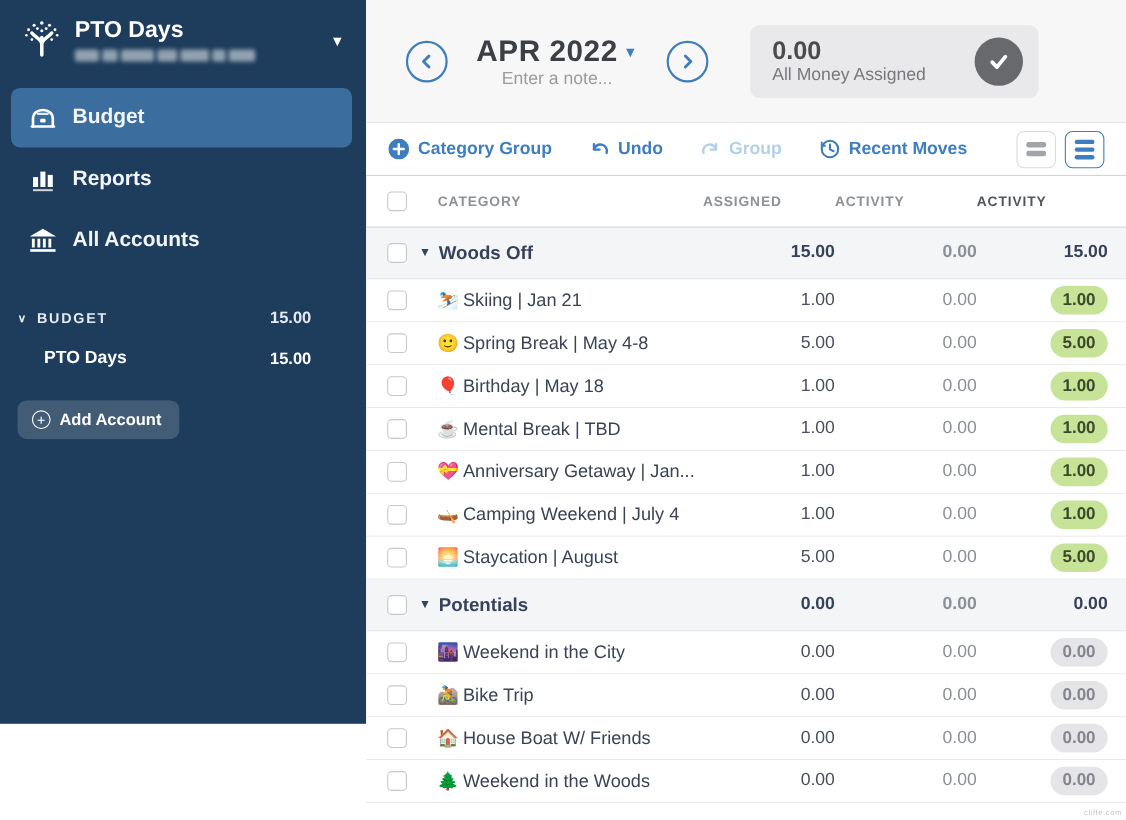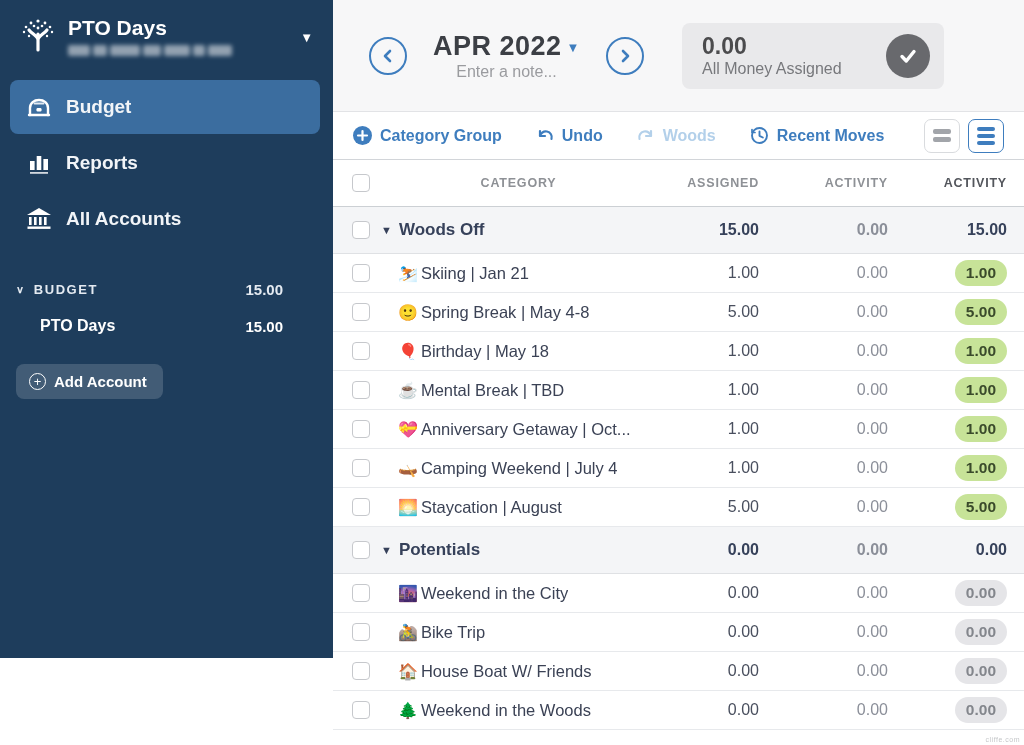--- a/index.html
+++ b/index.html
@@ -118,22 +118,22 @@
   .view-btn.active { border:1.6px solid #3e7dbe; }
   .vbar { width:18px; border-radius:2px; }
   .view-btn .vbar { height:5px; background:#a2a5aa; }
   .view-btn.active .vbar { height:4px; background:#3e7dbe; }
 
   .table-header {
     height:47px; border-bottom:1px solid #ccd0d4;
     display:grid; grid-template-columns:46px 1fr 120px 129px 119px;
     align-items:center; padding-right:17px;
   }
-  .th { font-size:12.5px; font-weight:600; letter-spacing:.8px; color:#8e9196; text-align:right; }
-  .th.cat { text-align:center; padding-left:19px; }
+  .th { font-size:12.5px; font-weight:600; letter-spacing:.8px; color:#8e9196; text-align:left; }
+  .th.cat { text-align:left; padding-left:19px; }
   .th.avail { color:#53565c; font-weight:700; }
 
   .rows-scroll { flex:1; overflow:hidden; }
 
   .grow, .crow {
     display:grid; grid-template-columns:46px 1fr 120px 129px 119px;
     align-items:center; padding-right:17px; cursor:pointer;
   }
   .grow {
     height:47px; background:#f4f5f7;
@@ -316,21 +316,21 @@
         <path d="M4 4 L4 9 L9 9"></path>
           <path d="M4 8.5 C5.5 5.5 8.5 4 11 4.5 C14.5 5.2 16.5 8.5 15.5 12"></path>
       </svg>
       <span>Undo</span>
     </button>
     <button class="tool-btn disabled">
       <svg width="18" height="18" viewBox="0 0 18 18" fill="none" stroke="#b3d0ea" stroke-width="2.2" stroke-linecap="round" stroke-linejoin="round">
         <path d="M14 4 L14 9 L9 9"></path>
           <path d="M14 8.5 C12.5 5.5 9.5 4 7 4.5 C3.5 5.2 1.5 8.5 2.5 12"></path>
       </svg>
-      <span>Woods</span>
+      <span>Group</span>
     </button>
     <button class="tool-btn">
       <svg width="19" height="19" viewBox="0 0 19 19" fill="none" stroke="#3e7dbe" stroke-width="1.9" stroke-linecap="round" stroke-linejoin="round">
         <circle cx="9.5" cy="9.5" r="7.5"></circle>
         <path d="M9.5 5.5 L9.5 9.8 L12.8 11.5"></path>
         <path d="M2 6.5 L2 3.5 M2 6.5 L5 6.5" stroke-width="1.7"></path>
       </svg>
       <span>Recent Moves</span>
     </button>
 
@@ -417,21 +417,21 @@
     <span class="num assigned">1.00</span>
     <span class="num activity">0.00</span>
     <span class="avail-cell"><span class="pill green">1.00</span></span>
   </div>
       <div class="crow">
     <span class="cb-cell">
           <span class="cbx"></span>
         </span>
     <span class="cname-cell">
       <span class="cemoji">💝</span>
-      <span class="cname">Anniversary Getaway | Oct...</span>
+      <span class="cname">Anniversary Getaway | Jan...</span>
     </span>
     <span class="num assigned">1.00</span>
     <span class="num activity">0.00</span>
     <span class="avail-cell"><span class="pill green">1.00</span></span>
   </div>
       <div class="crow">
     <span class="cb-cell">
           <span class="cbx"></span>
         </span>
     <span class="cname-cell">

